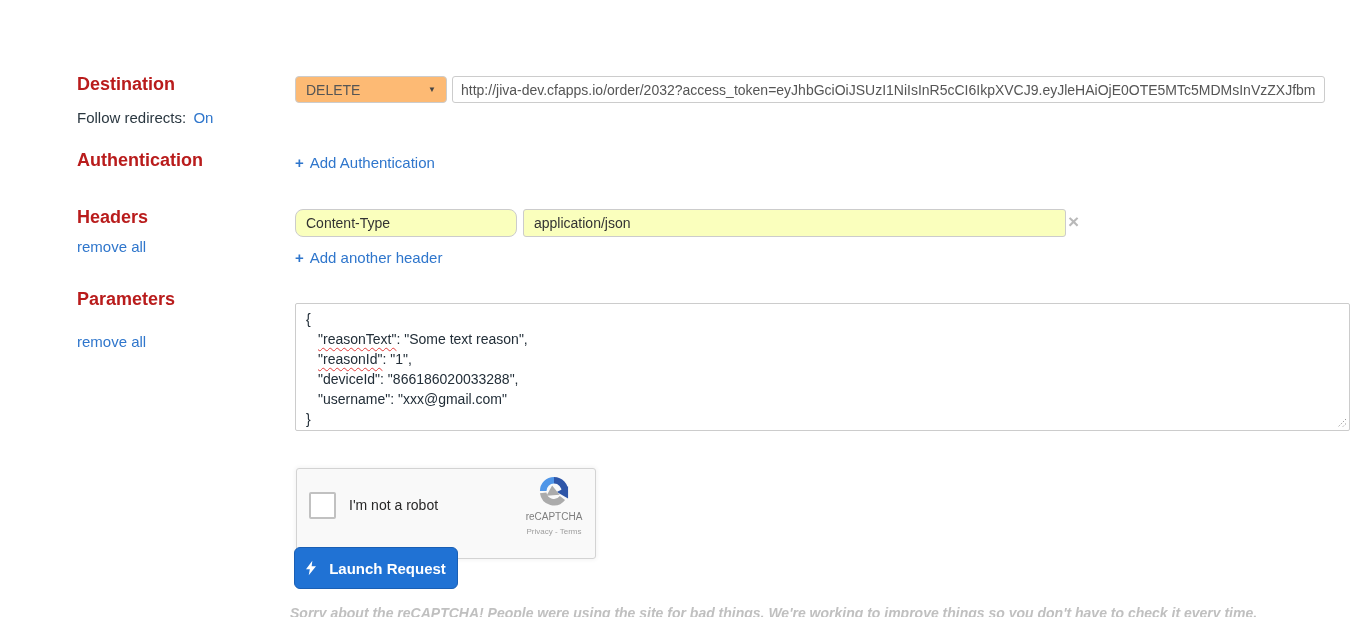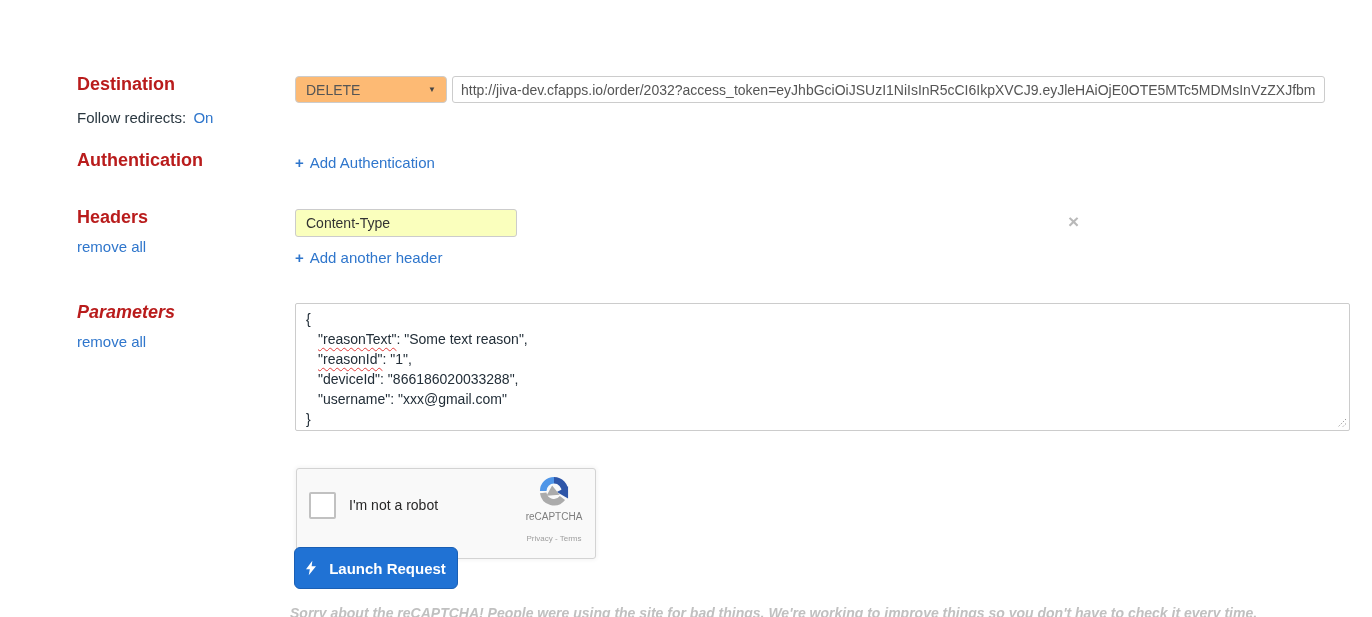--- a/index.html
+++ b/index.html
@@ -77,21 +77,21 @@
     position: absolute; left: 12px; top: 23px; width: 27px; height: 27px;
     background: #fff; border: 2px solid #c1c1c1; border-radius: 2px; cursor: pointer;
   }
   .recaptcha-label {
     position: absolute; left: 52px; top: 28px; font-size: 14px; color: #282727;
   }
   .recaptcha-brandcol {
     position: absolute; right: 8px; top: 7px; width: 66px; text-align: center;
   }
   .recaptcha-brand { font-size: 10px; color: #7e7e7e; margin-top: 1px; }
-  .recaptcha-terms { font-size: 8px; color: #9e9e9e; margin-top: 12px; cursor: pointer; }
+  .recaptcha-terms { font-size: 8px; color: #9e9e9e; margin-top: 5px; cursor: pointer; }
 
   .launch-btn {
     width: 164px; height: 42px;
     background: #2072d4; border: 1px solid #1a5fb4; border-radius: 6px;
     color: #fff; font-size: 15px; font-weight: 700;
     display: flex; align-items: center; justify-content: center; gap: 13px;
     cursor: pointer;
   }
 
   .footer-note {
@@ -121,29 +121,30 @@
 
   <h2 class="abs section-heading" style="left:77px; top:150px;">Authentication</h2>
   <div class="abs add-link" style="left:295px; top:154px;">
     <span class="plus-icon">+</span>
     <span>Add Authentication</span>
   </div>
 
   <h2 class="abs section-heading" style="left:77px; top:207px;">Headers</h2>
   <a class="abs link remove-all" style="left:77px; top:238px;">remove all</a>
 
-  <input class="abs header-input" style="left: 295px; top: 209px; width: 222px;" value="Content-Type">
+  <input class="abs header-input" style="left: 295px; top: 209px; width: 222px; border-radius: 8px;" value="Content-Type">
+  <input class="abs header-input" style="left: 523px; top: 209px; width: 543px;" value="application/json">
   <span class="abs remove-x" style="left:1068px; top:211px;">×</span>
 
   <div class="abs add-link" style="left:295px; top:249px;">
     <span class="plus-icon">+</span>
     <span>Add another header</span>
   </div>
 
-  <h2 class="abs section-heading" style="left:77px; top:302px;font-style:italic;">Parameters</h2>
+  <h2 class="abs section-heading" style="left:77px; top:289px;">Parameters</h2>
   <a class="abs link remove-all" style="left:77px; top:333px;">remove all</a>
 
   <div class="abs body-editor" style="left:295px; top:303px;">
     <div class="body-line">{</div>
     <div class="body-line indent"><span class="squiggle">"reasonText"</span><span>: "Some text reason",</span></div>
     <div class="body-line indent"><span class="squiggle">"reasonId"</span><span>: "1",</span></div>
     <div class="body-line indent"><span>"deviceId"</span><span>: "866186020033288",</span></div>
     <div class="body-line indent"><span>"username"</span><span>: "xxx@gmail.com"</span></div>
     <div class="body-line">}</div>
     <svg class="resize-grip" width="11" height="11">

